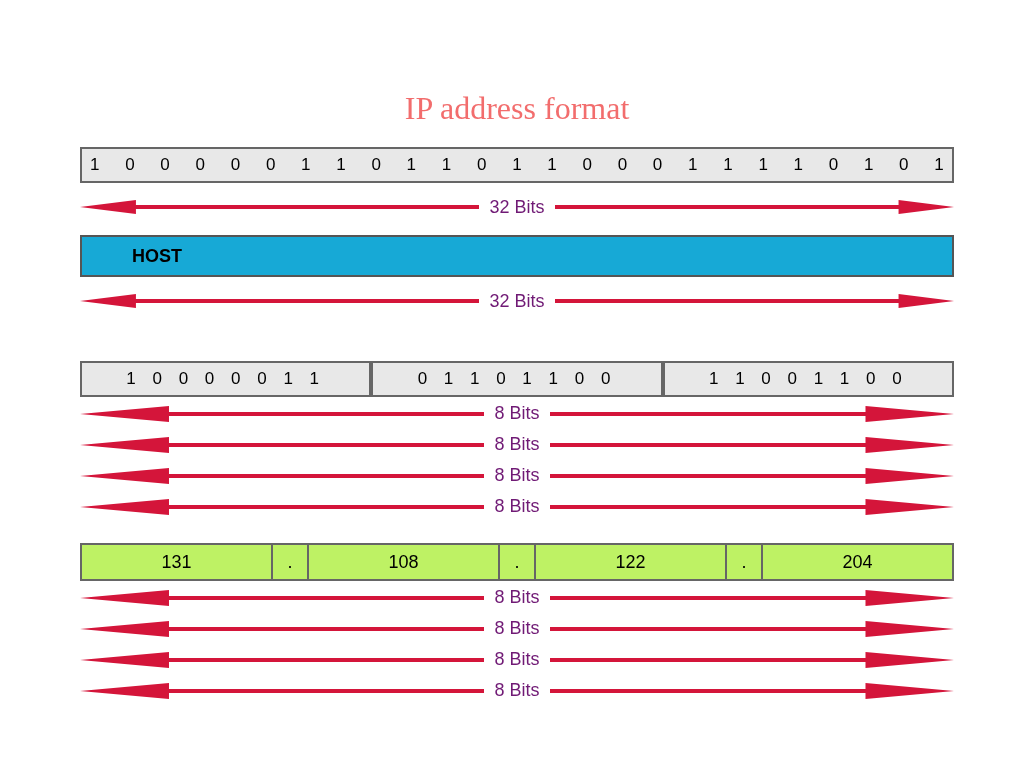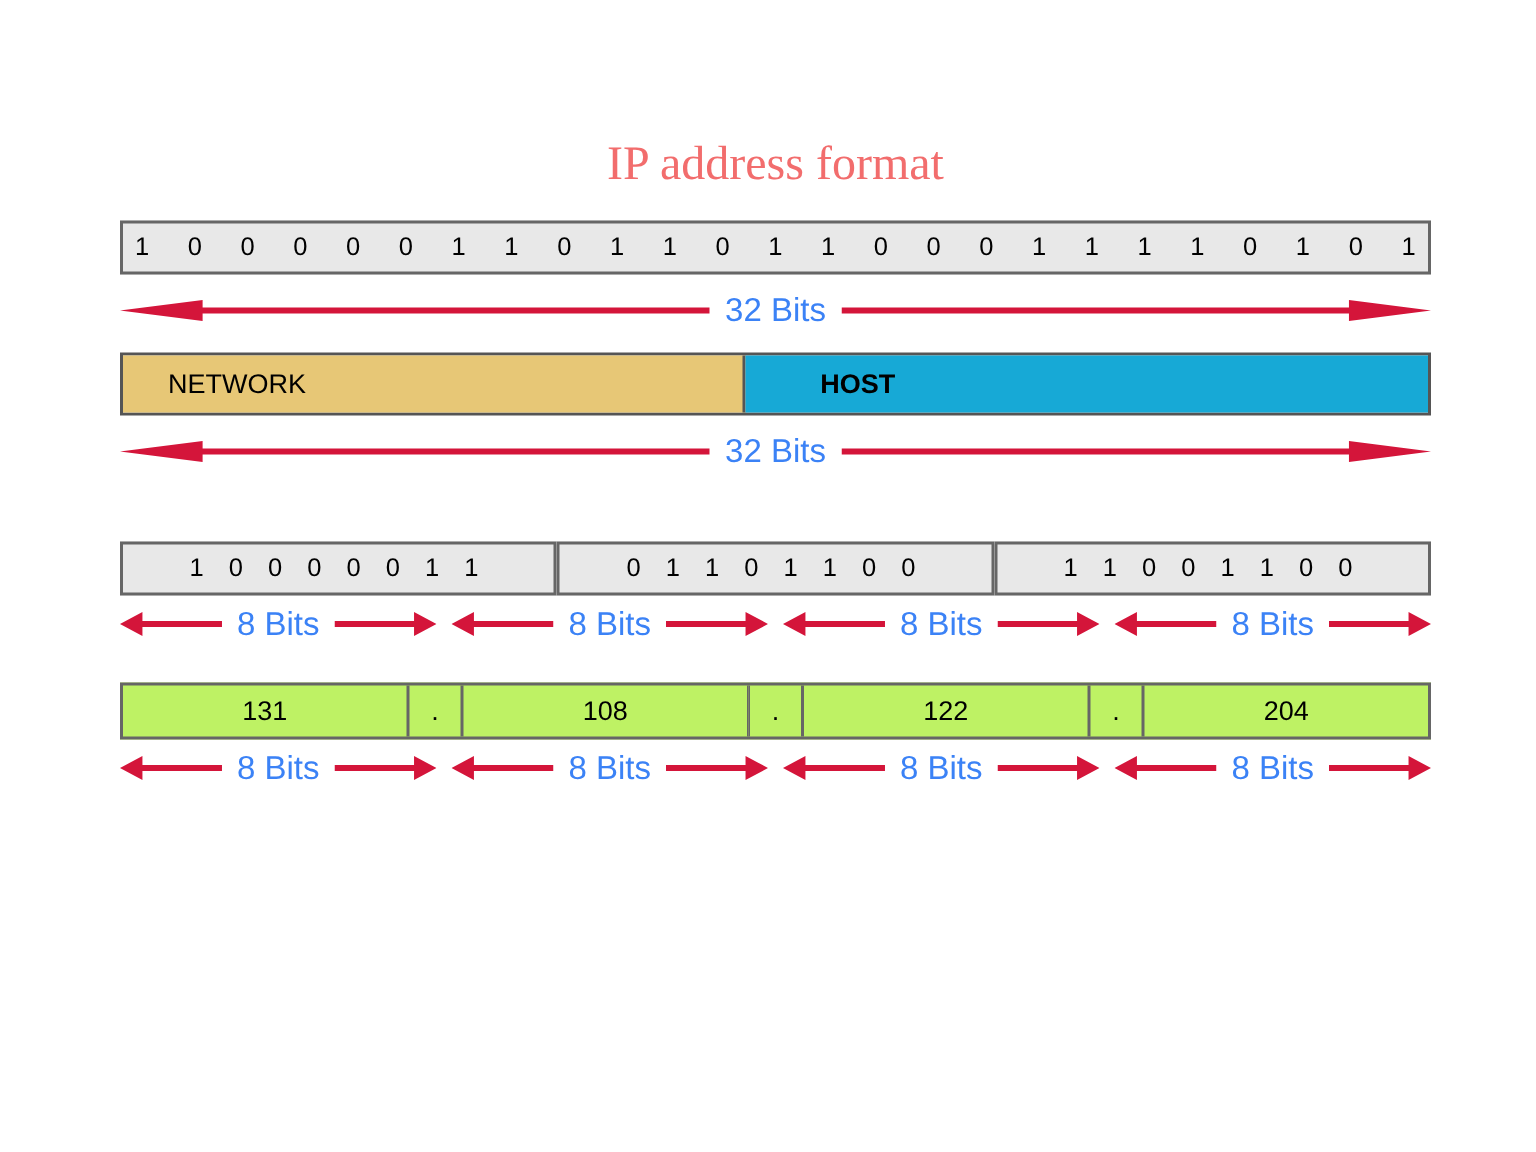--- a/index.html
+++ b/index.html
@@ -51,22 +51,22 @@
   }
   .arrowline {
     flex: 1;
     height: 0;
     position: relative;
     display: flex;
     align-items: center;
   }
   .arrowline svg { width: 100%; height: 20px; display: block; }
   .arrlabel {
-    font-size: 22px;
-    color: #3b82f6;
+    font-size: 18px;
+    color: #701a75;
     padding: 0 10px;
     white-space: nowrap;
   }
   .nethost {
     display: flex;
     height: 38px;
     border: 2px solid #555;
   }
   .net {
     background: #e7c776;
@@ -103,20 +103,21 @@
     font-size: 17px;
     letter-spacing: 6px;
     white-space: nowrap;
     overflow: hidden;
   }
   .arrowrow4 {
     display: flex;
     gap: 10px;
     margin-top: 6px;
     margin-bottom: 8px;
+    flex-direction: column;
   }
   .arrowrow4 .arrowseg { min-width: 0; }
   .decrow {
     display: flex;
     margin-top: 26px;
     border: 2px solid #666;
     height: 34px;
     background: #bef264;
   }
   .decnum {
@@ -157,21 +158,20 @@
       <span class="arrlabel">32 Bits</span>
       <div class="arrowline">
         <svg viewBox="0 0 100 20" preserveAspectRatio="none">
             <polygon points="100,10 86,3 86,8 0,8 0,12 86,12 86,17" fill="#d4153a"></polygon>
           </svg>
       </div>
     </div>
   </div>
 
   <div class="nethost">
-    <div class="net">NETWORK</div>
     <div class="host">HOST</div>
   </div>
   <div class="arrowrow">
     <div class="arrowseg">
       <div class="arrowline">
         <svg viewBox="0 0 100 20" preserveAspectRatio="none">
             <polygon points="0,10 14,3 14,8 100,8 100,12 14,12 14,17" fill="#d4153a"></polygon>
           </svg>
       </div>
       <span class="arrlabel">32 Bits</span>

